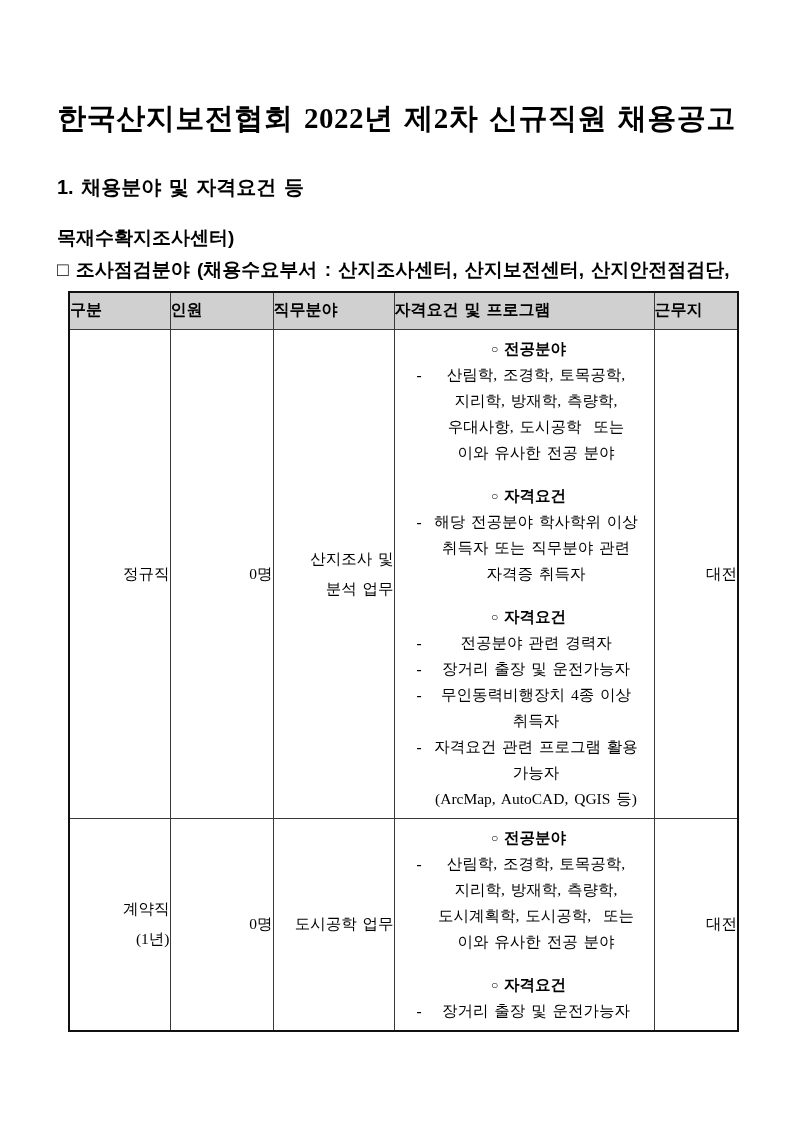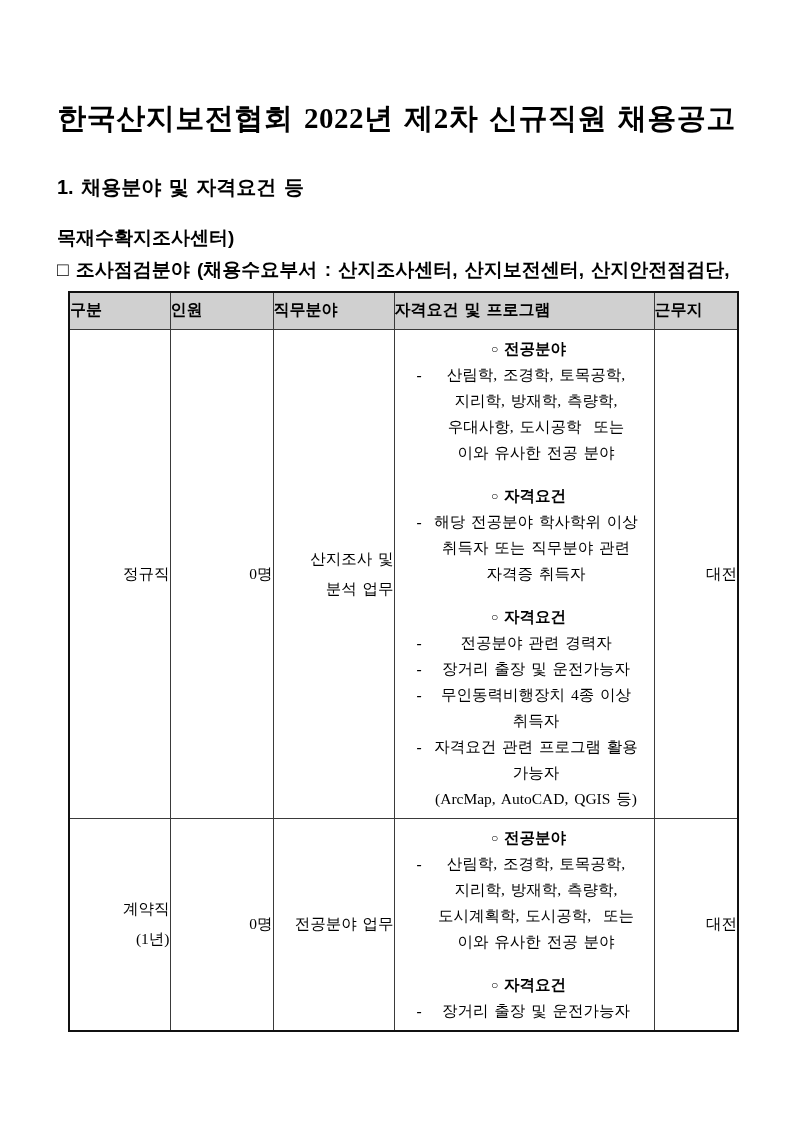--- a/index.html
+++ b/index.html
@@ -183,21 +183,21 @@
       </tr>
       <tr class="row-2">
         <td class="c">
           <div>계약직</div>
           <div>(1년)</div>
         </td>
         <td class="c">
           <div>0명</div>
         </td>
         <td class="c">
-          <div>전공분야 업무</div>
+          <div>도시공학 업무</div>
         </td>
         <td class="q">
             <div class="qual-section">
               <div class="sec-head"><span class="marker">○</span><span>전공분야</span></div>
               <div class="q-line"><span class="dash">-</span><span>산림학, 조경학, 토목공학,</span></div>
               <div class="q-line"><span>지리학, 방재학, 측량학,</span></div>
               <div class="q-line"><span>도시계획학, 도시공학,  또는</span></div>
               <div class="q-line"><span>이와 유사한 전공 분야</span></div>
             </div>
             <div class="qual-section">

